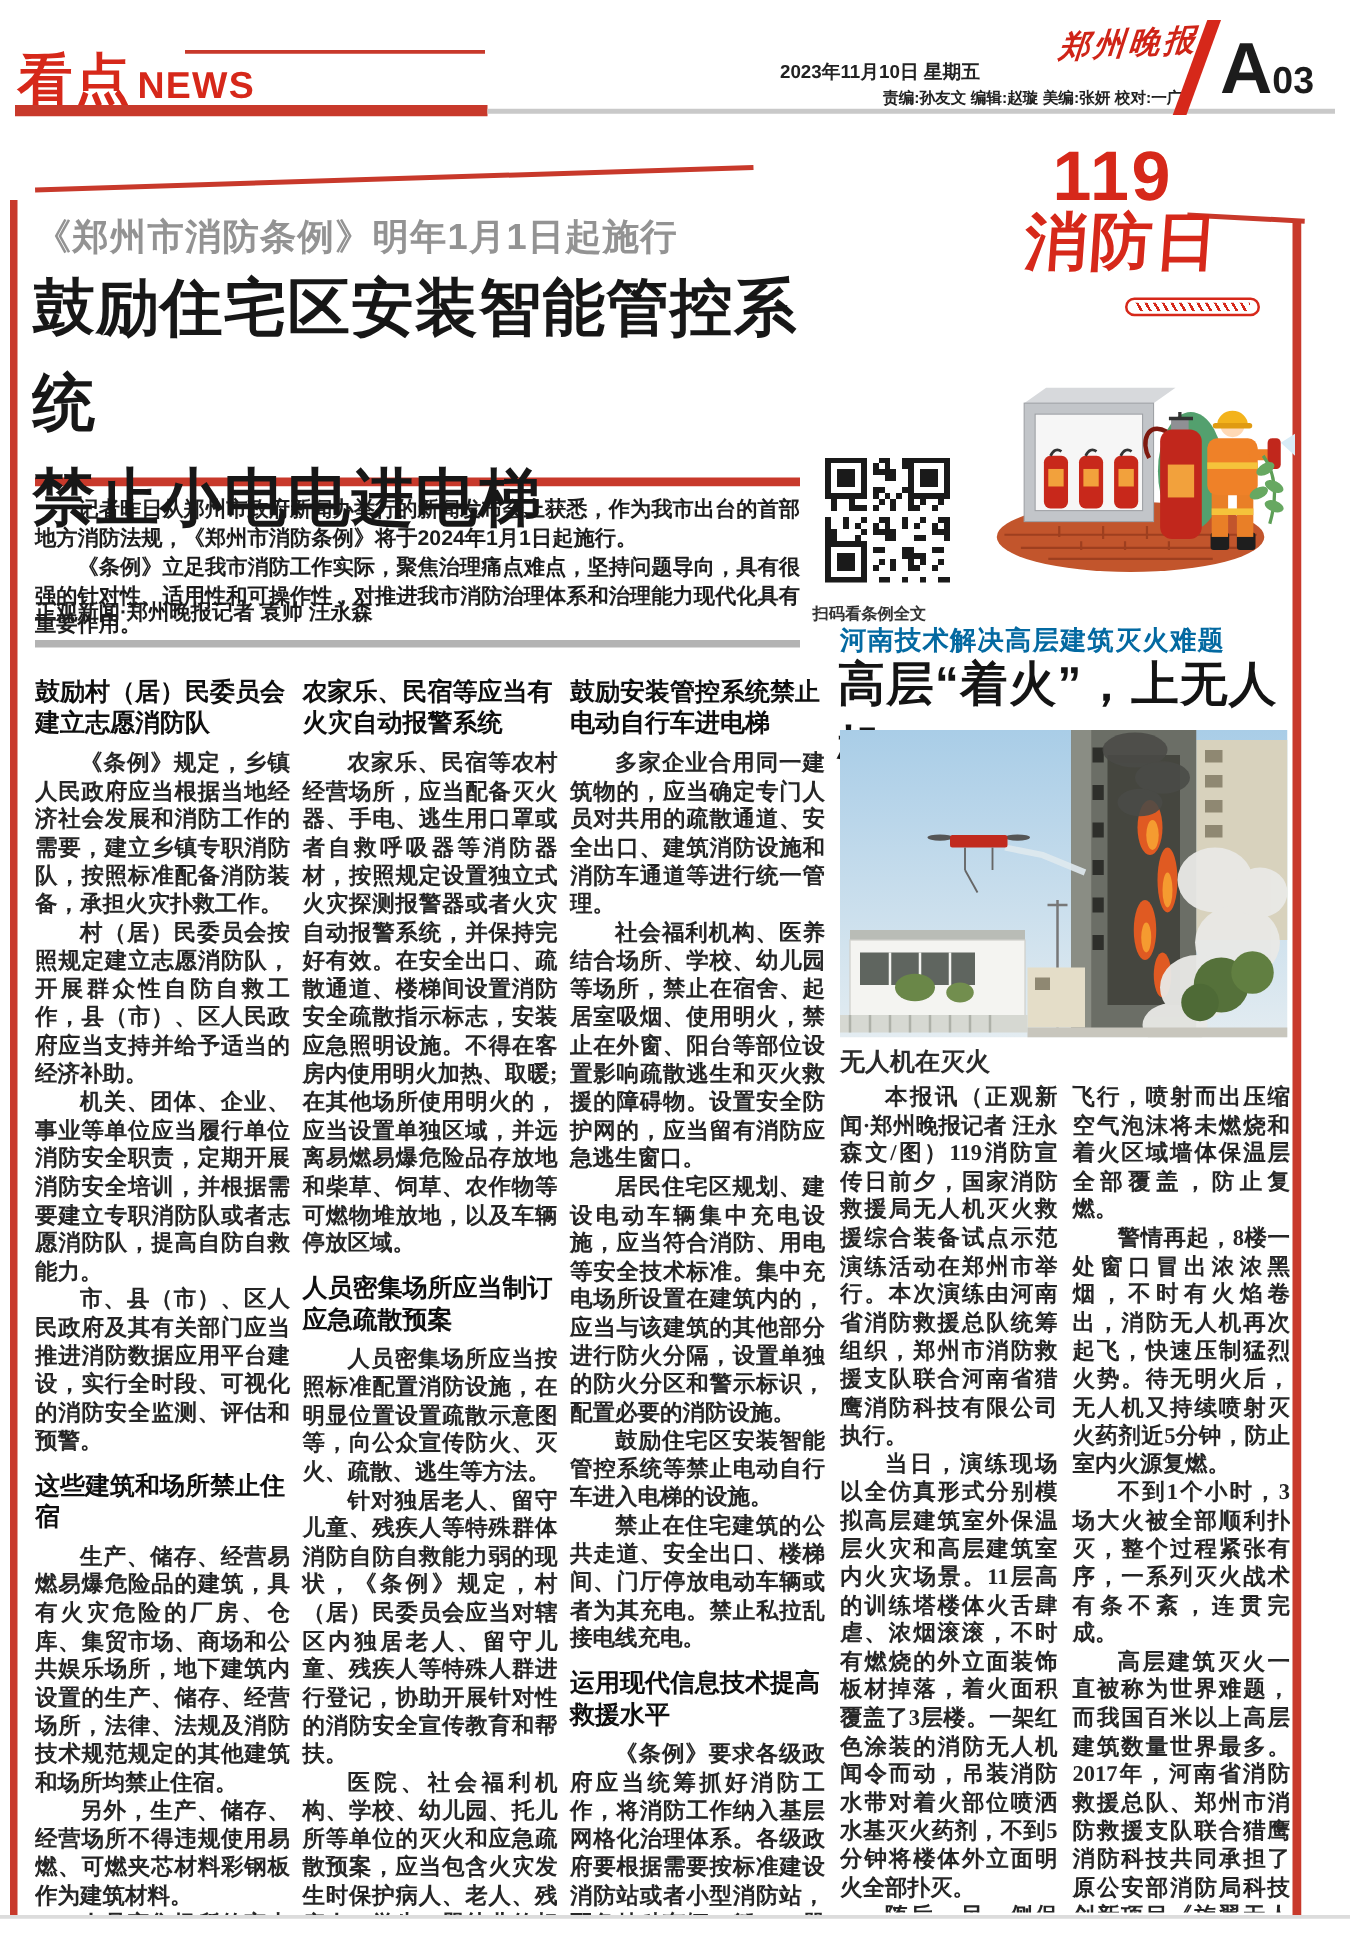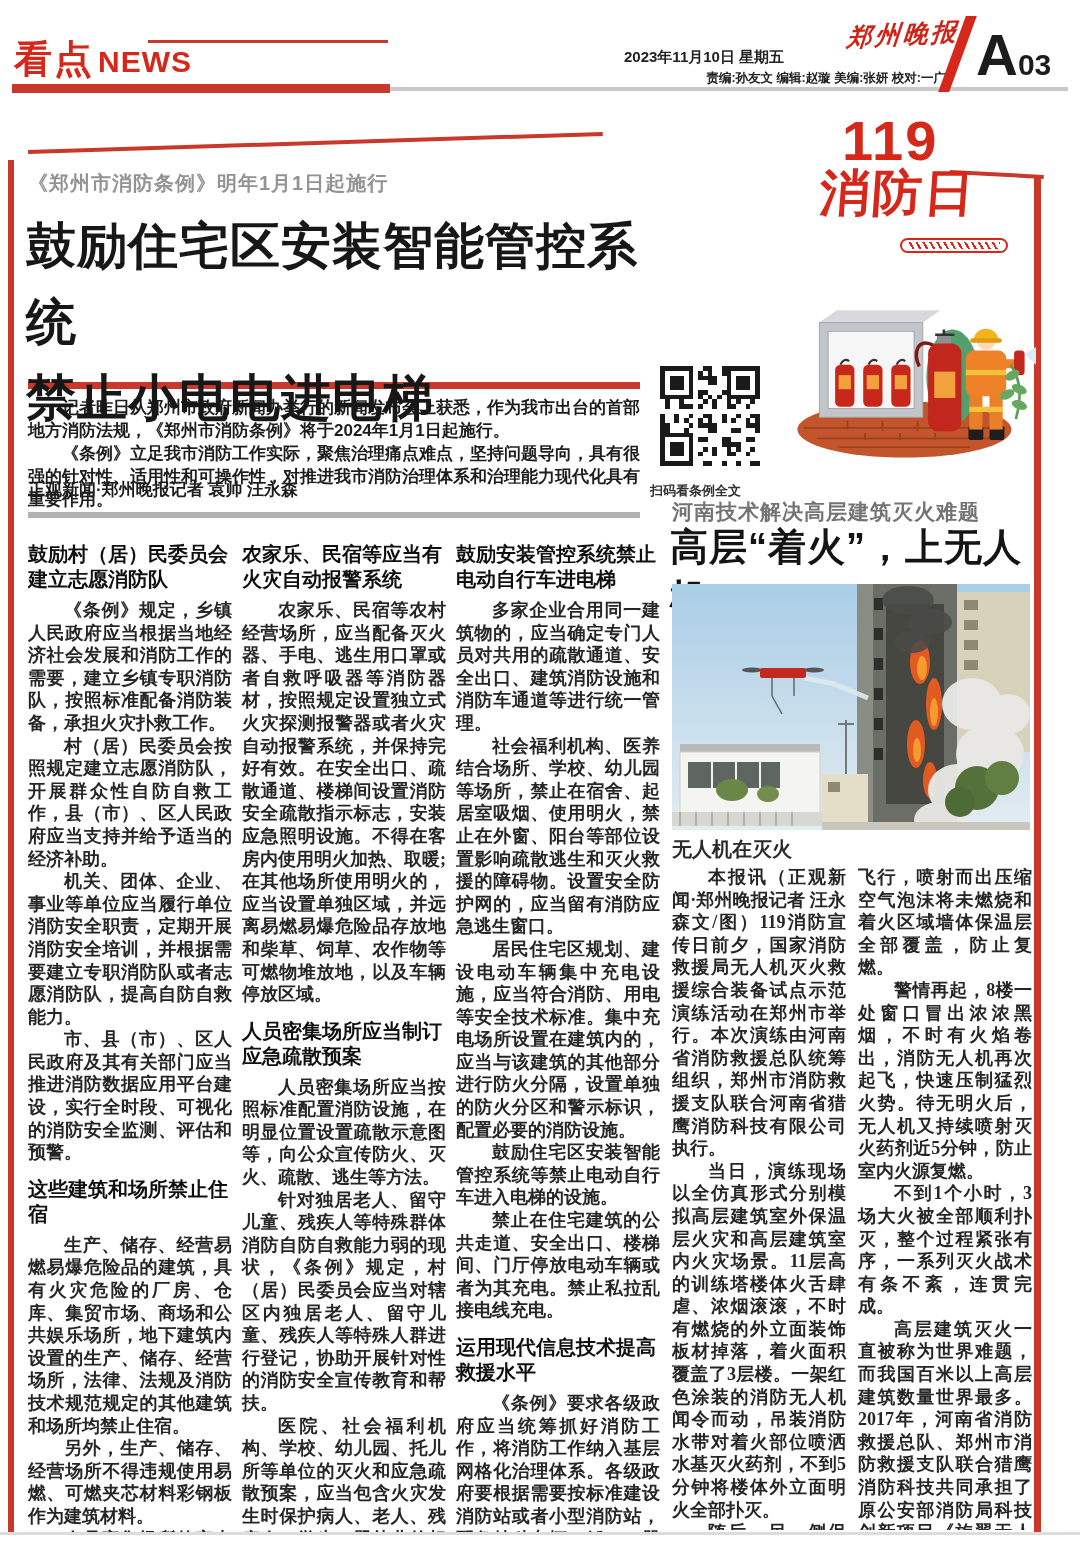--- a/index.html
+++ b/index.html
@@ -2,62 +2,62 @@
 <html style="--accent: #c8392b; --text-red: #d6281a;"><head>
 <meta charset="utf-8">
 <style>
   html,body{margin:0;padding:0;background:#fff;}
   .page{position:relative;width:1080px;height:1565px;background:#fff;overflow:hidden;
         font-family:"Liberation Sans","DejaVu Sans",sans-serif;}
   .abs{position:absolute;}
   
   #kd-topline{left:148px;top:40px;width:240px;height:3px;background:var(--accent);}
   #kd-text{left:14px;top:34px;display:flex;align-items:baseline;}
-  #kd-cn{font-size:38px;font-weight:900;color:var(--text-red);letter-spacing:2px;}
+  #kd-cn{font-size:44px;font-weight:900;color:var(--text-red);letter-spacing:2px;}
   #kd-en{font-size:30px;font-weight:800;color:var(--text-red);margin-left:4px;letter-spacing:1px;}
   #kd-underbar{left:12px;top:84px;width:378px;height:9px;background:var(--accent);}
   #head-grayline{left:390px;top:87px;width:678px;height:4px;background:#c9c9c9;}
   #masthead{left:828px;top:18px;width:150px;text-align:center;color:#cf2417;font-weight:900;
             font-style:italic;font-size:25px;letter-spacing:3px;transform:rotate(-3deg) skewX(-8deg);}
   #date-line{left:624px;top:48px;width:306px;font-size:15px;font-weight:700;color:#222;}
   #staff-line{left:600px;top:70px;width:346px;text-align:right;font-size:12.5px;font-weight:600;color:#222;}
   #page-slash{left:952px;top:16px;width:11px;height:76px;background:var(--text-red);transform:skewX(-20deg);}
   #page-no{left:976px;top:24px;display:flex;align-items:baseline;color:#1c1c1c;}
   #page-letter{font-size:58px;font-weight:900;line-height:62px;}
   #page-digits{font-size:30px;font-weight:800;text-align:right;}
   
   #frame-topline{left:28px;top:150px;width:575px;height:4px;background:var(--accent);
                  transform:rotate(-1.8deg);transform-origin:left top;z-index:1;}
   #frame-corner-arm{left:950px;top:170px;width:94px;height:4px;background:var(--accent);
                     transform:rotate(3deg);transform-origin:left top;z-index:1;}
   #frame-right-bar{left:1034px;top:176px;width:7px;height:1356px;background:var(--accent);z-index:1;}
   #frame-left-bar{left:8px;top:160px;width:6px;height:1372px;background:var(--accent);z-index:1;}
   #page-bottom-edge{left:0;top:1532px;width:1080px;height:3px;background:#dcdcdc;}
   
-  #kicker{left:28px;top:170px;font-size:20px;font-weight:700;color:#939393;letter-spacing:1px;z-index:2;}
+  #kicker{left:28px;top:170px;font-size:29px;font-weight:700;color:#939393;letter-spacing:1px;z-index:2;}
   #h1{left:26px;top:208px;width:645px;font-size:50px;line-height:76px;font-weight:900;color:#171717;
       letter-spacing:1px;z-index:2;}
   #red-bar{left:28px;top:382px;width:612px;height:7px;background:var(--accent);}
   #intro{left:28px;top:396px;width:616px;}
   #byline{left:28px;top:478px;width:616px;font-size:17px;line-height:23px;font-weight:700;color:#1d1d1d;}
   #gray-bar{left:28px;top:512px;width:612px;height:6px;background:#b3b3b3;}
   
   #badge-119{left:842px;top:108px;font-size:56px;font-weight:900;color:var(--text-red);letter-spacing:2px;z-index:2;}
   #badge-label{left:820px;top:160px;font-size:50px;font-weight:900;color:var(--text-red);
                transform:skewX(-4deg);letter-spacing:2px;z-index:2;}
   #badge-squiggle{left:900px;top:238px;width:108px;height:15px;border:2.5px solid var(--text-red);
                   border-radius:9px;z-index:2;
                   background:repeating-linear-gradient(60deg,transparent 0 4px,var(--text-red) 4px 6px);
                   background-clip:content-box;padding:2px 6px;box-sizing:border-box;}
   #fire-illustration{left:786px;top:252px;z-index:2;}
   
   #qr-code{left:660px;top:366px;width:100px;height:100px;background:#fff;}
   #qr-caption{left:650px;top:482px;width:140px;font-size:13px;font-weight:700;color:#333;}
   
-  #side-kicker{left:672px;top:498px;font-size:21px;font-weight:700;color:#737373;letter-spacing:1px;}
+  #side-kicker{left:672px;top:498px;font-size:21px;font-weight:700;color:#0369a1;letter-spacing:1px;}
   #side-title{left:670px;top:522px;width:370px;font-size:38px;font-weight:900;color:#141414;letter-spacing:1px;}
   #side-photo{left:672px;top:584px;width:358px;height:246px;}
   #side-caption{left:672px;top:836px;font-size:20px;font-weight:800;color:#2b2b2b;}
   #side-cols{left:672px;top:866px;width:360px;height:664px;overflow:hidden;}
   
   #main-cols{left:28px;top:540px;width:632px;height:992px;overflow:hidden;}
   .body-col{position:absolute;top:0;font-family:"Liberation Serif","DejaVu Serif",serif;font-weight:700;
             font-size:18px;line-height:22.6px;color:#262626;text-align:justify;}
   #col-1{left:0;width:204px;} #col-2{left:214px;width:204px;} #col-3{left:428px;width:204px;}
   #scol-a{left:0;width:174px;} #scol-b{left:186px;width:174px;}

